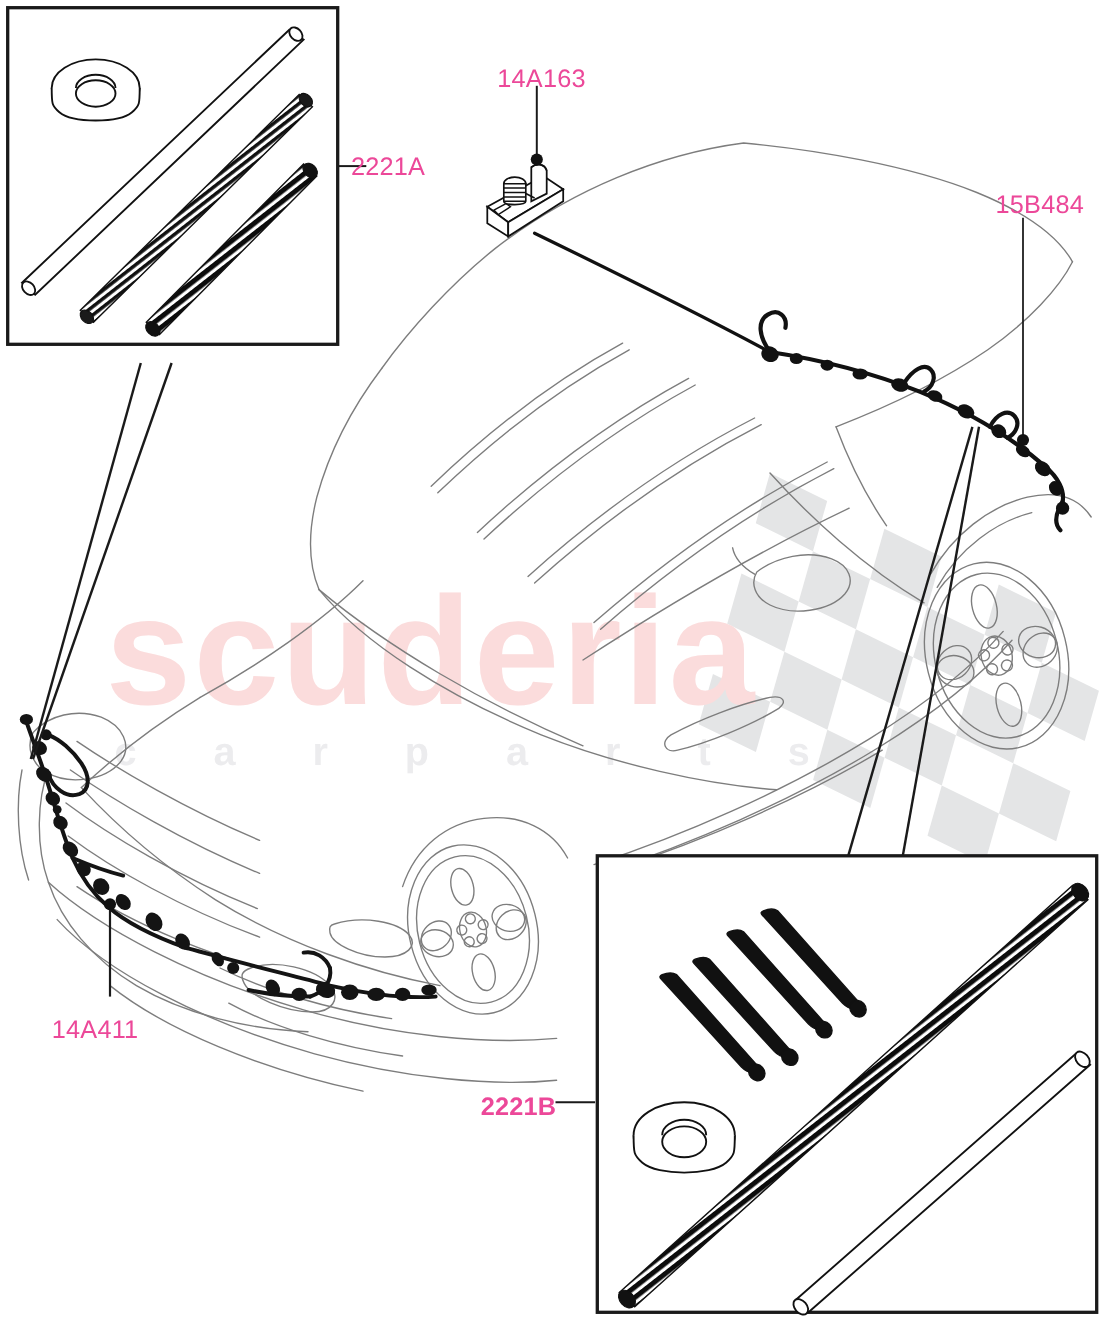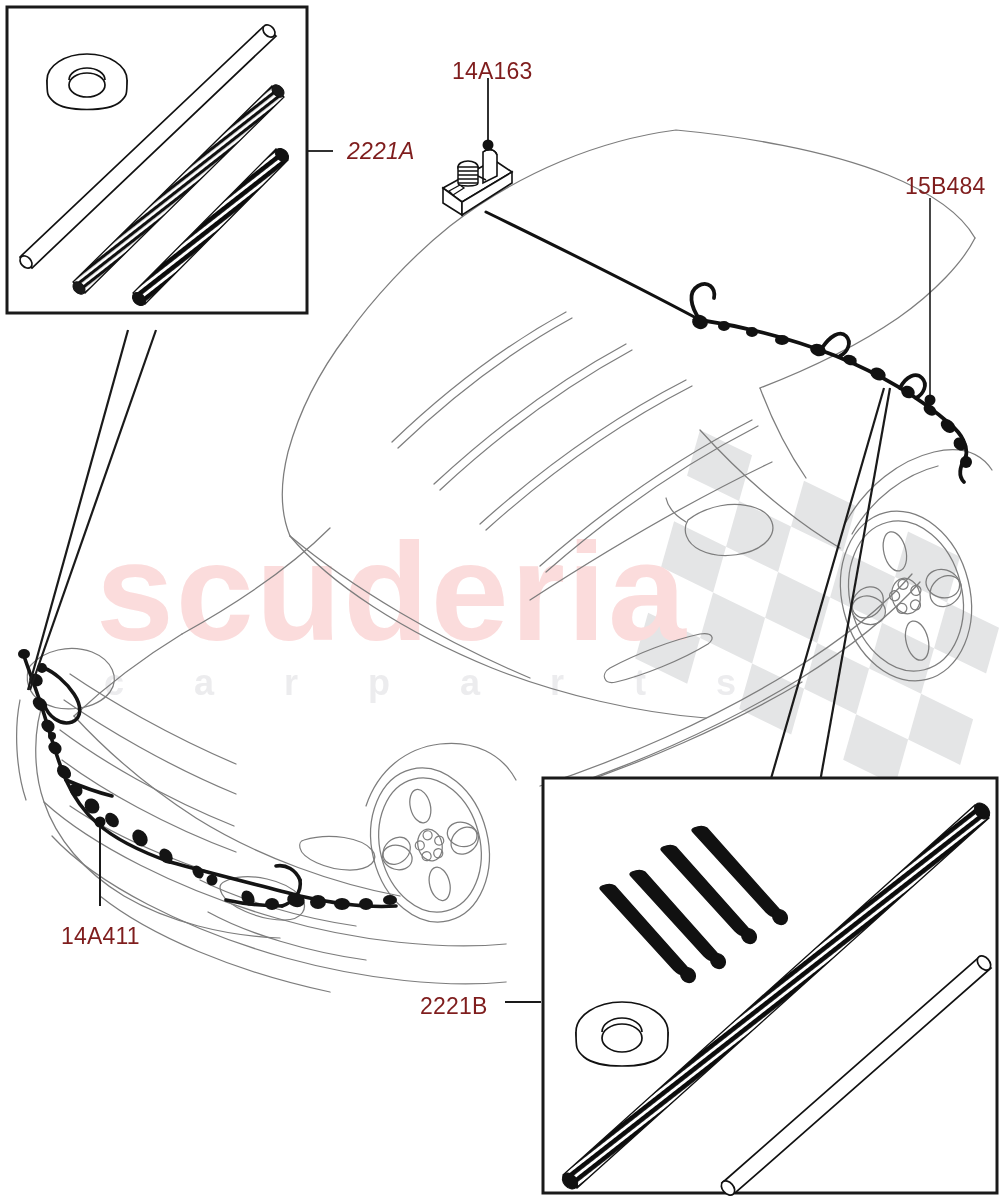--- a/index.html
+++ b/index.html
@@ -1,20 +1,20 @@
 <!DOCTYPE html>
 <html><head>
 <meta charset="utf-8">
 <style>
   html,body{margin:0;padding:0;background:#ffffff;}
   body{width:1004px;height:1200px;overflow:hidden;
        font-family:"Liberation Sans","DejaVu Sans",sans-serif;}
   #stage{position:relative;width:1004px;height:1200px;background:#fff;}
   #stage svg{position:absolute;left:0;top:0;}
-  .lbl{position:absolute;color:#7f1d1d;font-size:23px;font-weight:400;
+  .lbl{position:absolute;color:#ec4899;font-size:23px;font-weight:400;
        letter-spacing:0.2px;white-space:nowrap;font-family:"Liberation Sans","DejaVu Sans",sans-serif;}
 </style>
 </head>
 <body>
 
 <div id="stage">
 
 <svg width="1004" height="1200" viewBox="0 0 1004 1200">
   <defs>
     <pattern id="ribpat" width="6" height="10" patternUnits="userSpaceOnUse" patternTransform="rotate(52)">
@@ -339,23 +339,23 @@
 
     <g fill="#ffffff" stroke="#111111" stroke-width="1.7">
       <path d="M722,1183 L978,958 L991,968 L735,1193 Z"></path>
       <ellipse cx="728" cy="1188" rx="5.5" ry="8" transform="rotate(-41 728 1188)"></ellipse>
       <ellipse cx="984" cy="963" rx="5.5" ry="8" transform="rotate(-41 984 963)"></ellipse>
     </g>
   </g>
 
 </svg>
 
-<div class="lbl" style="left:347px;top:138px;font-style:italic;">2221A</div>
+<div class="lbl" style="left:319px;top:138px;">2221A</div>
 
 <div class="lbl" style="left:452px;top:58px;">14A163</div>
 
 <div class="lbl" style="left:905px;top:173px;">15B484</div>
 
-<div class="lbl" style="left:61px;top:923px;">14A411</div>
-
-<div class="lbl" style="left:420px;top:993px;">2221B</div>
+<div class="lbl" style="left:47px;top:923px;">14A411</div>
+
+<div class="lbl" style="left:437px;top:993px;font-weight:bold;">2221B</div>
 
 </div>
 
 </body></html>

